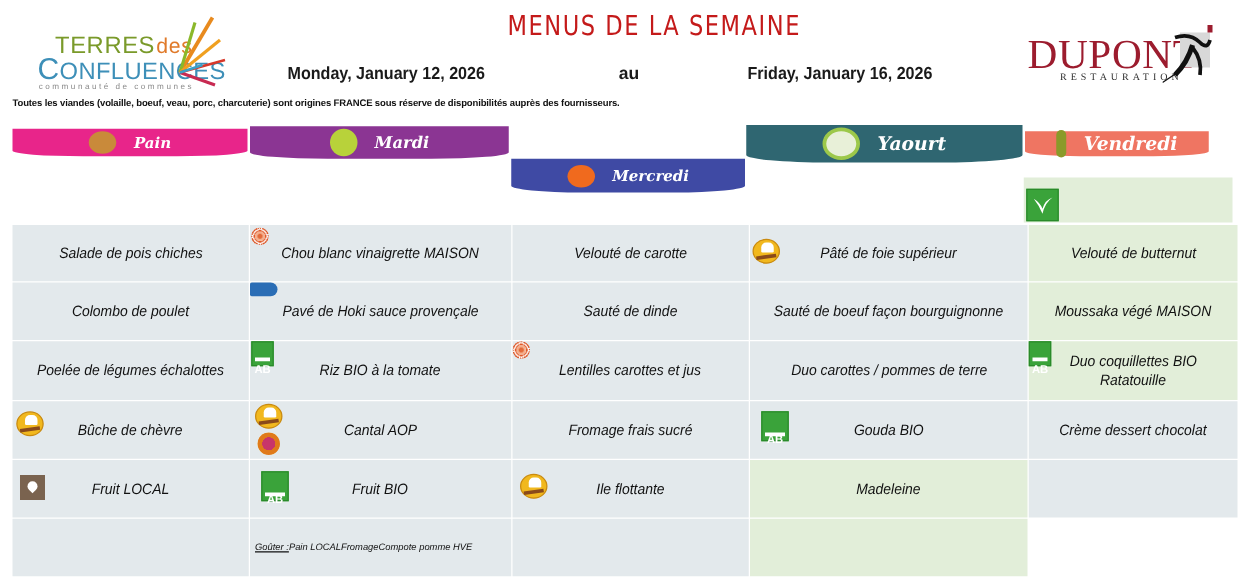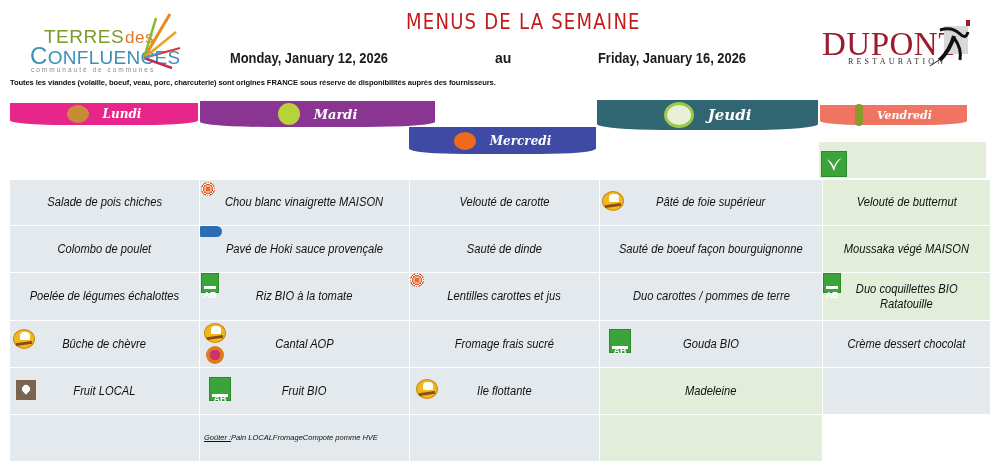--- a/index.html
+++ b/index.html
@@ -24,24 +24,24 @@
   .logo-right .brand { position: absolute; left: 2px; top: 4px; font-family: "Liberation Serif", serif; font-size: 33px; color: #9c1c2e; letter-spacing: 0.5px; }
   .logo-right .sub { position: absolute; left: 28px; top: 35px; font-family: "Liberation Serif", serif; font-size: 8px; color: #333; letter-spacing: 3.2px; }
   .logo-right svg { position: absolute; left: 110px; top: -6px; }
 
   .notice { position: absolute; left: 10px; top: 78px; font-size: 7.6px; font-weight: bold; color: #111; letter-spacing: -0.1px; }
 
   
   .banner { position: absolute; color: #fff; font-family: "DejaVu Serif", serif; font-style: italic; font-weight: bold; display: flex; align-items: center; justify-content: center; }
   .banner .mascot { width: 22px; height: 18px; border-radius: 50%; margin-right: 14px; flex: none; }
   .b-lundi { left: 10px; top: 103px; width: 188px; height: 22px; background: #e8258a; font-size: 12px; border-radius: 0 0 30% 30% / 0 0 20% 20%; }
-  .b-mardi { left: 200px; top: 101px; width: 235px; height: 26px; background: #8b3593; font-size: 13px; border-radius: 0 0 30% 30% / 0 0 20% 20%; }
+  .b-mardi { left: 200px; top: 101px; width: 207px; height: 26px; background: #8b3593; font-size: 13px; border-radius: 0 0 30% 30% / 0 0 20% 20%; }
   .b-mercredi { left: 409px; top: 101px; width: 187px; height: 27px; background: #3f4aa4; font-size: 12px; border-radius: 0 0 30% 30% / 0 0 20% 20%; margin-top: 26px; }
   .b-jeudi { left: 597px; top: 100px; width: 221px; height: 30px; background: #2f6671; font-size: 15px; border-radius: 0 0 30% 30% / 0 0 20% 20%; }
-  .b-vendredi { left: 820px; top: 105px; width: 147px; height: 20px; background: #ef7562; font-size: 11px; border-radius: 0 0 30% 30% / 0 0 20% 20%; }
+  .b-vendredi { left: 820px; top: 105px; width: 147px; height: 20px; background: #ef7562; font-size: 15px; border-radius: 0 0 30% 30% / 0 0 20% 20%; }
 
   
   .veg-cell { position: absolute; left: 819px; top: 142px; width: 167px; height: 36px; background: #e2eed9; }
   .veg-badge { position: absolute; left: 2px; top: 9px; width: 26px; height: 26px; background: #3aa33a; border: 1px solid #2a8a2a; display: flex; align-items: center; justify-content: center; }
 
   
   .grid { position: absolute; left: 10px; top: 180px; display: grid; grid-template-columns: 189px 209px 189px 222px 167px; grid-template-rows: 45px 46px 47px 46px 46px 46px; column-gap: 1px; row-gap: 1px; background: #ffffff; }
   .cell { position: relative; background: #e3e9ec; display: flex; align-items: center; justify-content: center; text-align: center; font-style: italic; font-size: 12px; color: #111; line-height: 15px; padding: 0 4px; }
   .cell.fri { background: #e2eed9; }
   .cell .txt { transform: scaleX(0.93); }
@@ -93,33 +93,33 @@
     <path d="M24 22 Q32 32 30 44" stroke="#111" stroke-width="3" fill="none"></path>
     <rect x="36" y="4" width="4" height="6" fill="#9c1c2e"></rect>
     <line x1="0" y1="50" x2="12" y2="42" stroke="#111" stroke-width="1"></line>
   </svg>
 </div>
 
 <div class="notice">Toutes les viandes (volaille, boeuf, veau, porc, charcuterie) sont origines FRANCE sous réserve de disponibilités auprès des fournisseurs.</div>
 
 <div class="banner b-lundi">
   <span class="mascot" style="background:#c98a3a;"></span>
-  <span>Lundi</span>
+  <span>Pain</span>
 </div>
 <div class="banner b-mardi">
   <span class="mascot" style="background:#b8d23a;height:22px;"></span>
   <span>Mardi</span>
 </div>
 <div class="banner b-mercredi">
   <span class="mascot" style="background:#f06a1e;"></span>
   <span>Mercredi</span>
 </div>
 <div class="banner b-jeudi">
   <span class="mascot" style="background:#e8f0d8;border:3px solid #9cc84a;width:30px;height:26px;"></span>
-  <span>Jeudi</span>
+  <span>Yaourt</span>
 </div>
 <div class="banner b-vendredi">
   <span class="mascot" style="background:#8a9a2a;width:8px;height:22px;border-radius:4px;"></span>
   <span>Vendredi</span>
 </div>
 
 <div class="veg-cell">
   <span class="veg-badge">
     <svg width="18" height="16" viewBox="0 0 18 16">
         <path d="M2 3 Q6 8 9 15 Q11 6 17 2 Q11 4 9 11 Q7 6 2 3Z" fill="#fff"></path>

